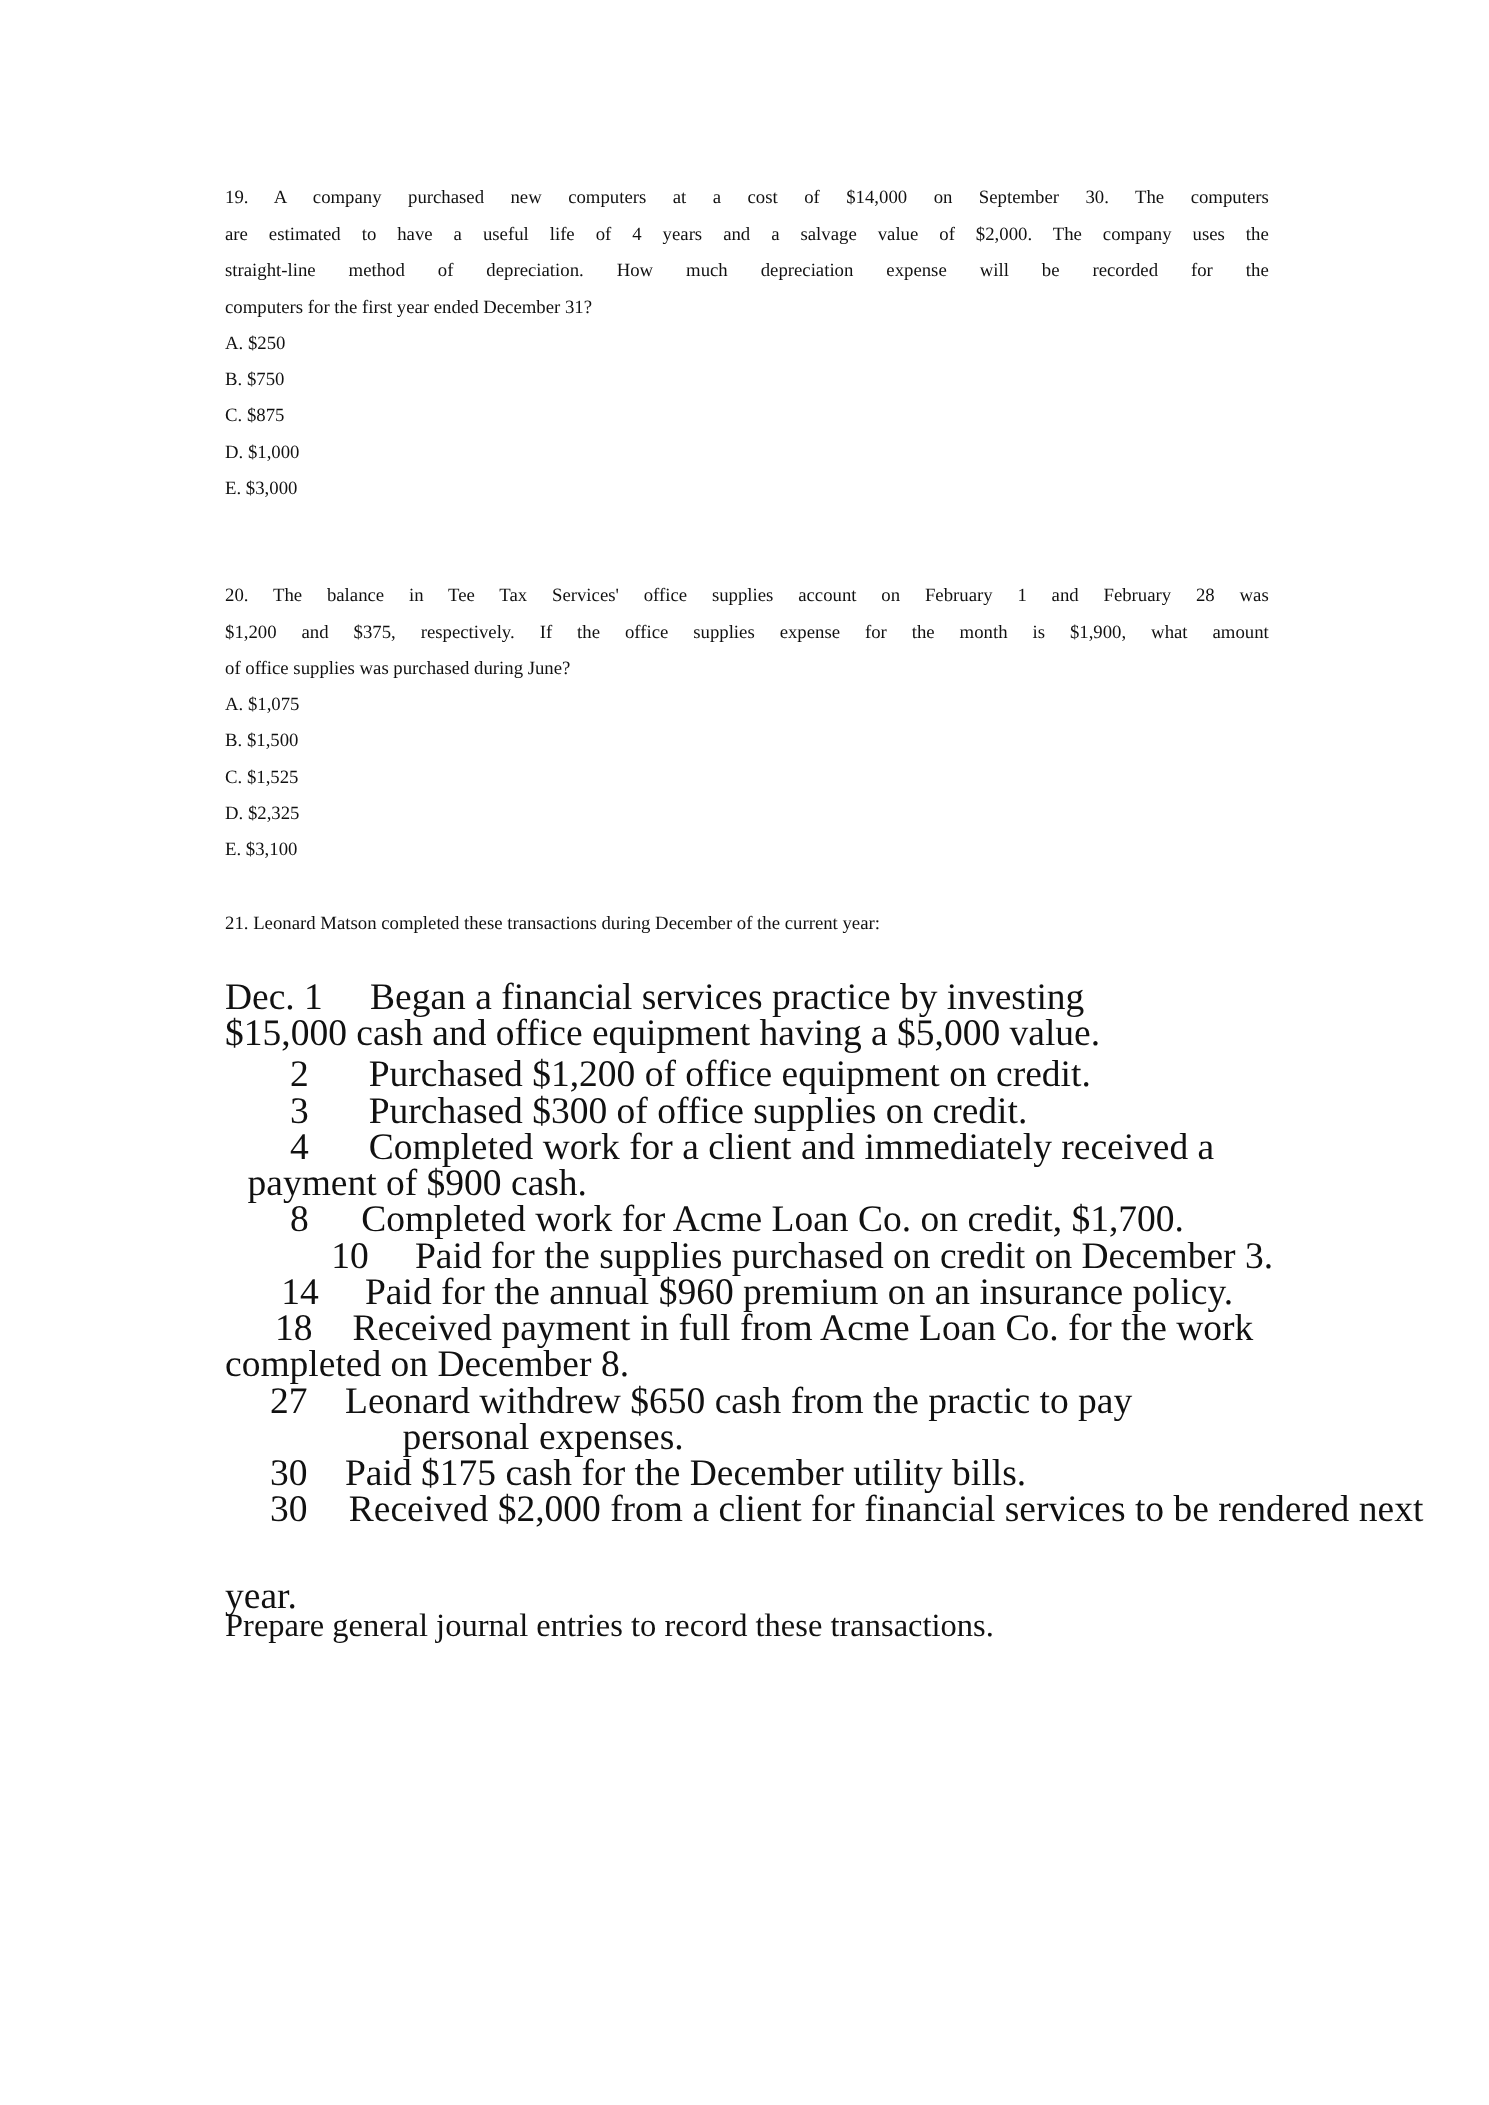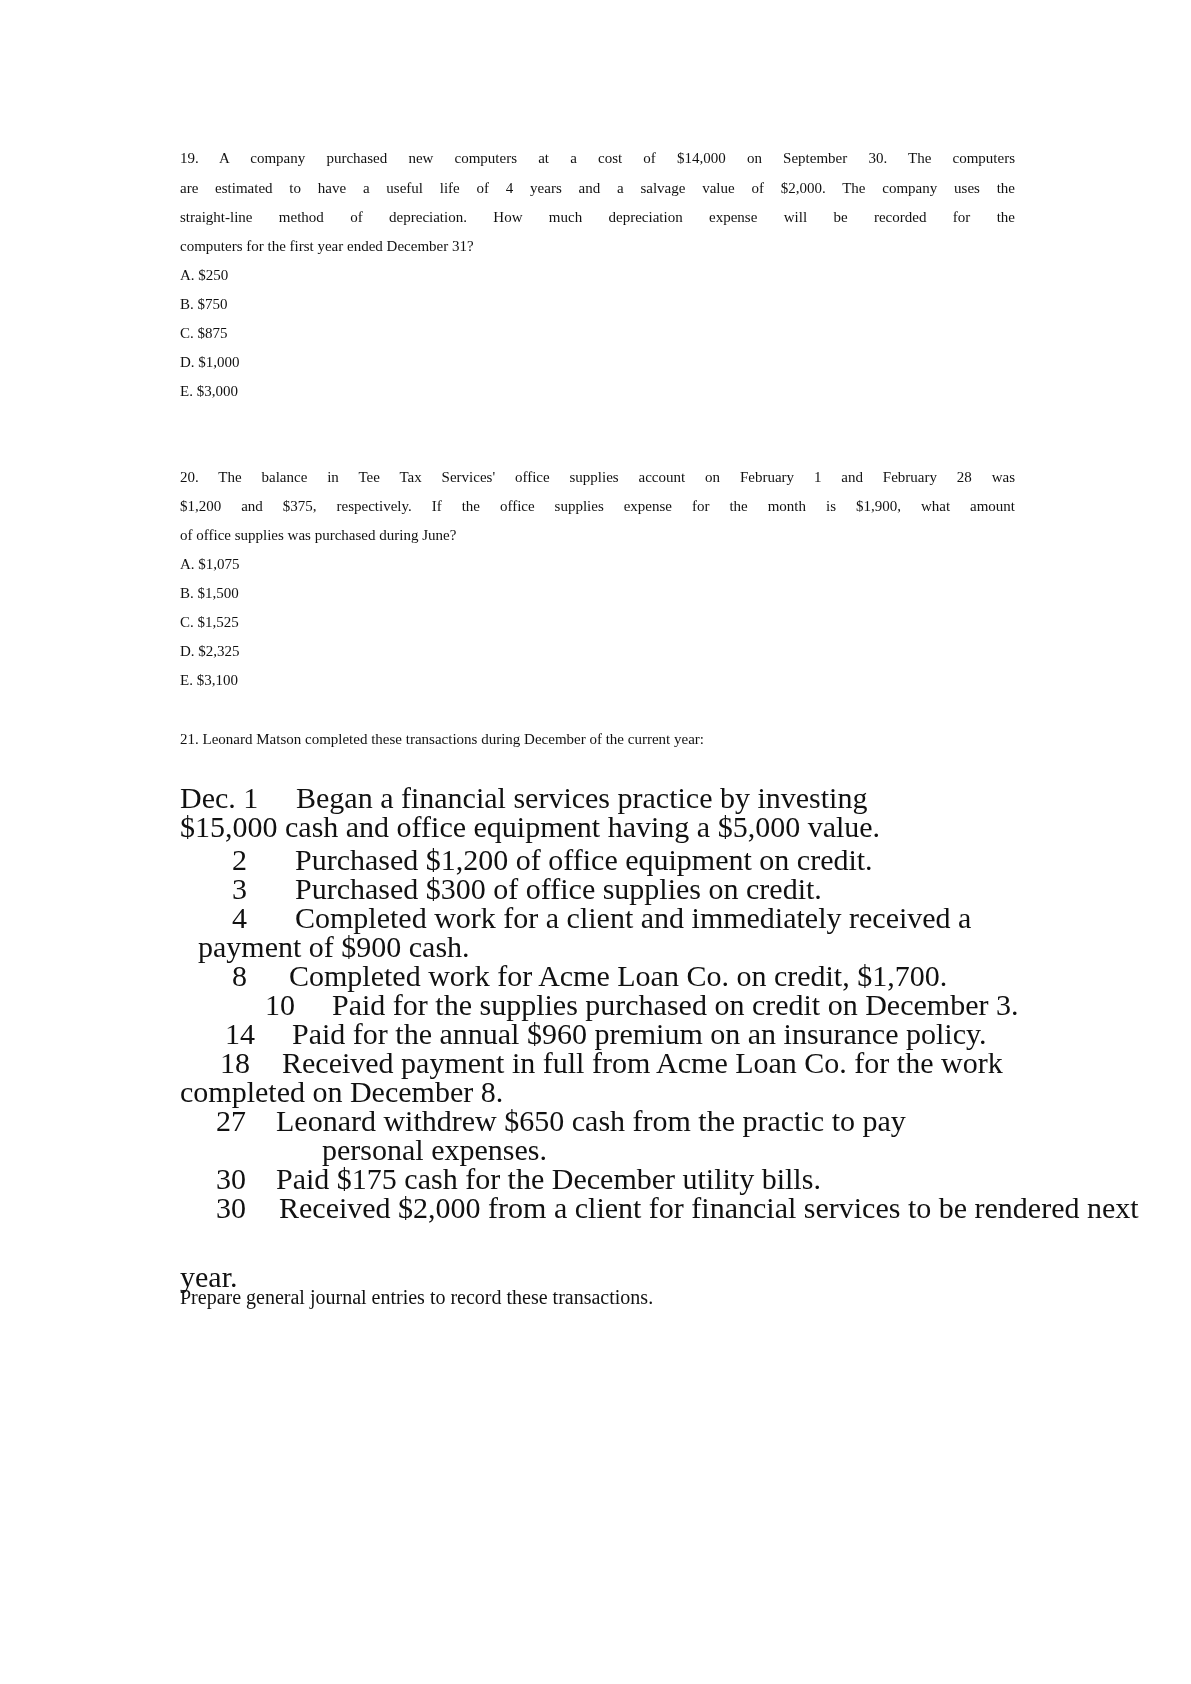--- a/index.html
+++ b/index.html
@@ -2,21 +2,21 @@
 <html><head>
 <meta charset="utf-8">
 <style>
   html, body { margin: 0; padding: 0; background: #ffffff; }
   body { width: 1191px; height: 1684px; position: relative; overflow: hidden;
          font-family: "Liberation Serif", serif; color: #111; }
   .line { position: absolute; white-space: nowrap; }
   .q { font-size: 15px; left: 180px; }
   .just { width: 835px; text-align: justify; text-align-last: justify; white-space: normal; }
   .tx { font-size: 30px; }
-  .small { font-size: 20px; }
+  .small { font-size: 26px; }
   .day { display: inline-block; }
 </style>
 </head>
 <body>
 
 <div>
   <div class="line q just" style="top:150px;">19. A company purchased new computers at a cost of $14,000 on September 30. The computers</div>
   <div class="line q just" style="top:180px;">are estimated to have a useful life of 4 years and a salvage value of $2,000. The company uses the</div>
   <div class="line q just" style="top:209px;">straight-line method of depreciation. How much depreciation expense will be recorded for the</div>
   <div class="line q" style="top:238px;">computers for the first year ended December 31?</div>

